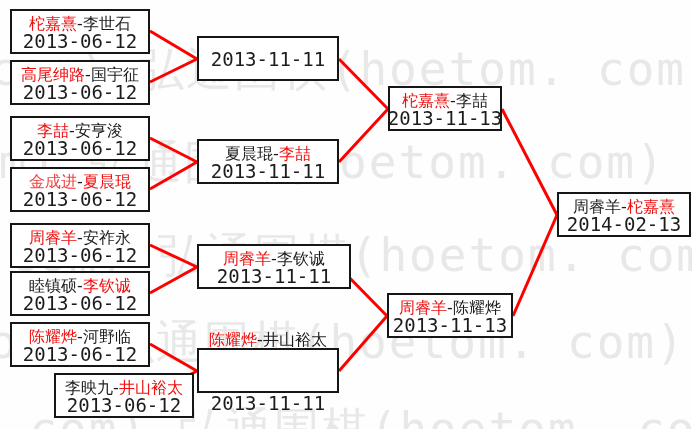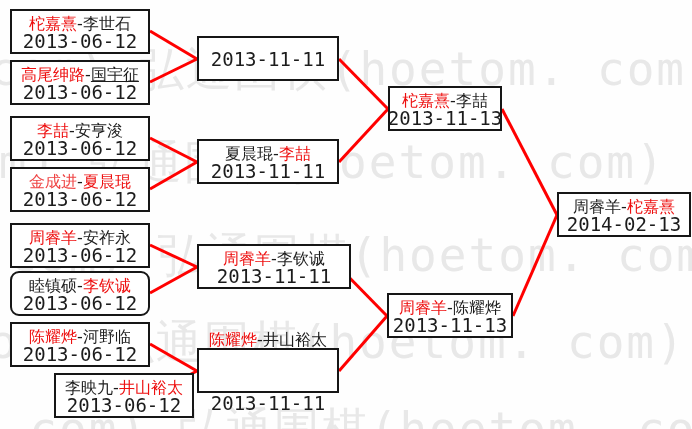--- a/index.html
+++ b/index.html
@@ -84,36 +84,36 @@
     <line x1="339" y1="371" x2="387" y2="316" stroke-width="3" style="stroke: rgb(255, 0, 0);"></line>
     <line x1="502" y1="109" x2="557" y2="215" stroke-width="3" style="stroke: rgb(255, 0, 0);"></line>
     <line x1="513" y1="316" x2="557" y2="215" stroke-width="3" style="stroke: rgb(255, 0, 0);"></line>
   </svg>
 
   <div class="box" style="left:10px;top:9px;width:140px;">
     <div class="names"><span style="color: rgb(238, 15, 15);">柁嘉熹</span><span>-</span><span style="color: rgb(28, 28, 28);">李世石</span></div>
     <div class="date">2013-06-12</div>
   </div>
   <div class="box" style="left:10px;top:60px;width:140px;">
-    <div class="names"><span style="color: rgb(238, 15, 15);">高尾绅路</span><span>-</span><span style="color: rgb(28, 28, 28); text-decoration: underline;">国宇征</span></div>
+    <div class="names"><span style="color: rgb(238, 15, 15);">高尾绅路</span><span>-</span><span style="color: rgb(28, 28, 28);">国宇征</span></div>
     <div class="date">2013-06-12</div>
   </div>
   <div class="box" style="left:10px;top:116px;width:140px;">
     <div class="names"><span style="color: rgb(238, 15, 15);">李喆</span><span>-</span><span style="color: rgb(28, 28, 28);">安亨浚</span></div>
     <div class="date">2013-06-12</div>
   </div>
   <div class="box" style="left:10px;top:167px;width:140px;">
     <div class="names"><span style="color: #ef4444;">金成进</span><span>-</span><span style="color: rgb(238, 15, 15);">夏晨琨</span></div>
     <div class="date">2013-06-12</div>
   </div>
   <div class="box" style="left:10px;top:223px;width:140px;">
     <div class="names"><span style="color: rgb(238, 15, 15);">周睿羊</span><span>-</span><span style="color: rgb(28, 28, 28);">安祚永</span></div>
     <div class="date">2013-06-12</div>
   </div>
-  <div class="box" style="left:10px;top:271px;width:140px;border-radius:9px;">
+  <div class="box" style="left:10px;top:271px;width:140px;">
     <div class="names"><span style="color: rgb(28, 28, 28);">睦镇硕</span><span>-</span><span style="color: rgb(238, 15, 15);">李钦诚</span></div>
     <div class="date">2013-06-12</div>
   </div>
   <div class="box" style="left:10px;top:322px;width:140px;">
     <div class="names"><span style="color: rgb(238, 15, 15);">陈耀烨</span><span>-</span><span style="color: rgb(28, 28, 28);">河野临</span></div>
     <div class="date">2013-06-12</div>
   </div>
   <div class="box" style="left:10px;top:373px;width:140px;margin-left:44px;">
     <div class="names"><span style="color: rgb(28, 28, 28);">李映九</span><span>-</span><span style="color: rgb(238, 15, 15);">井山裕太</span></div>
     <div class="date">2013-06-12</div>

